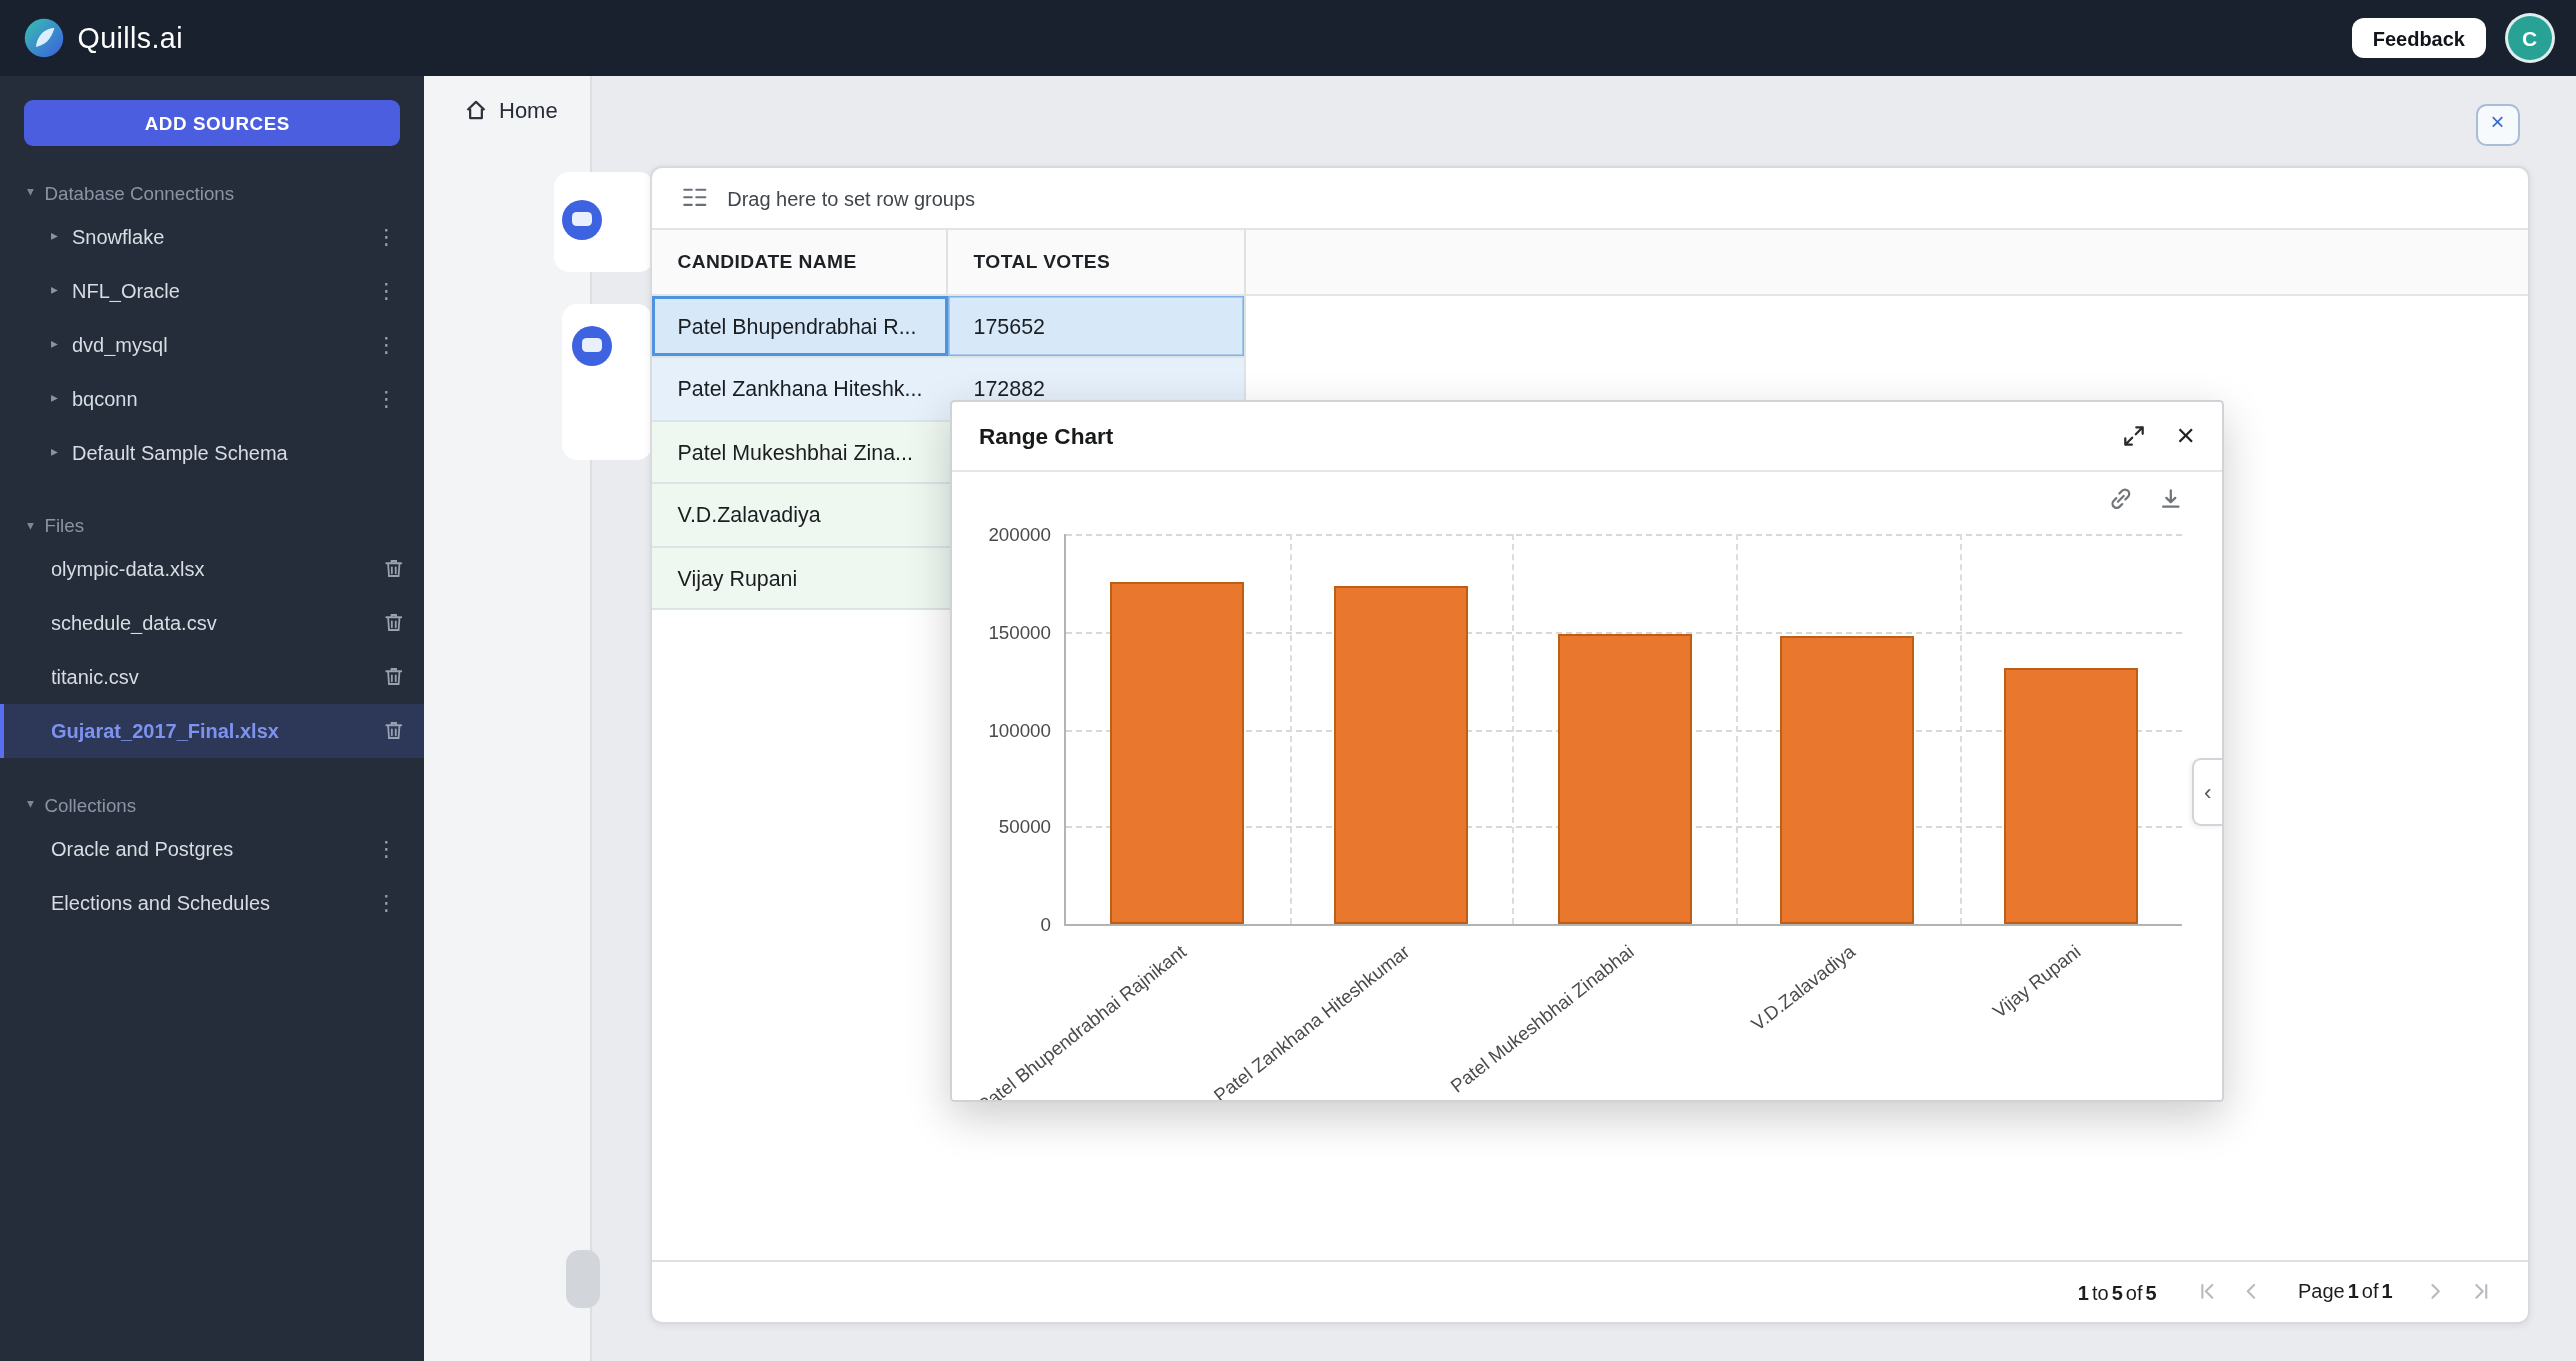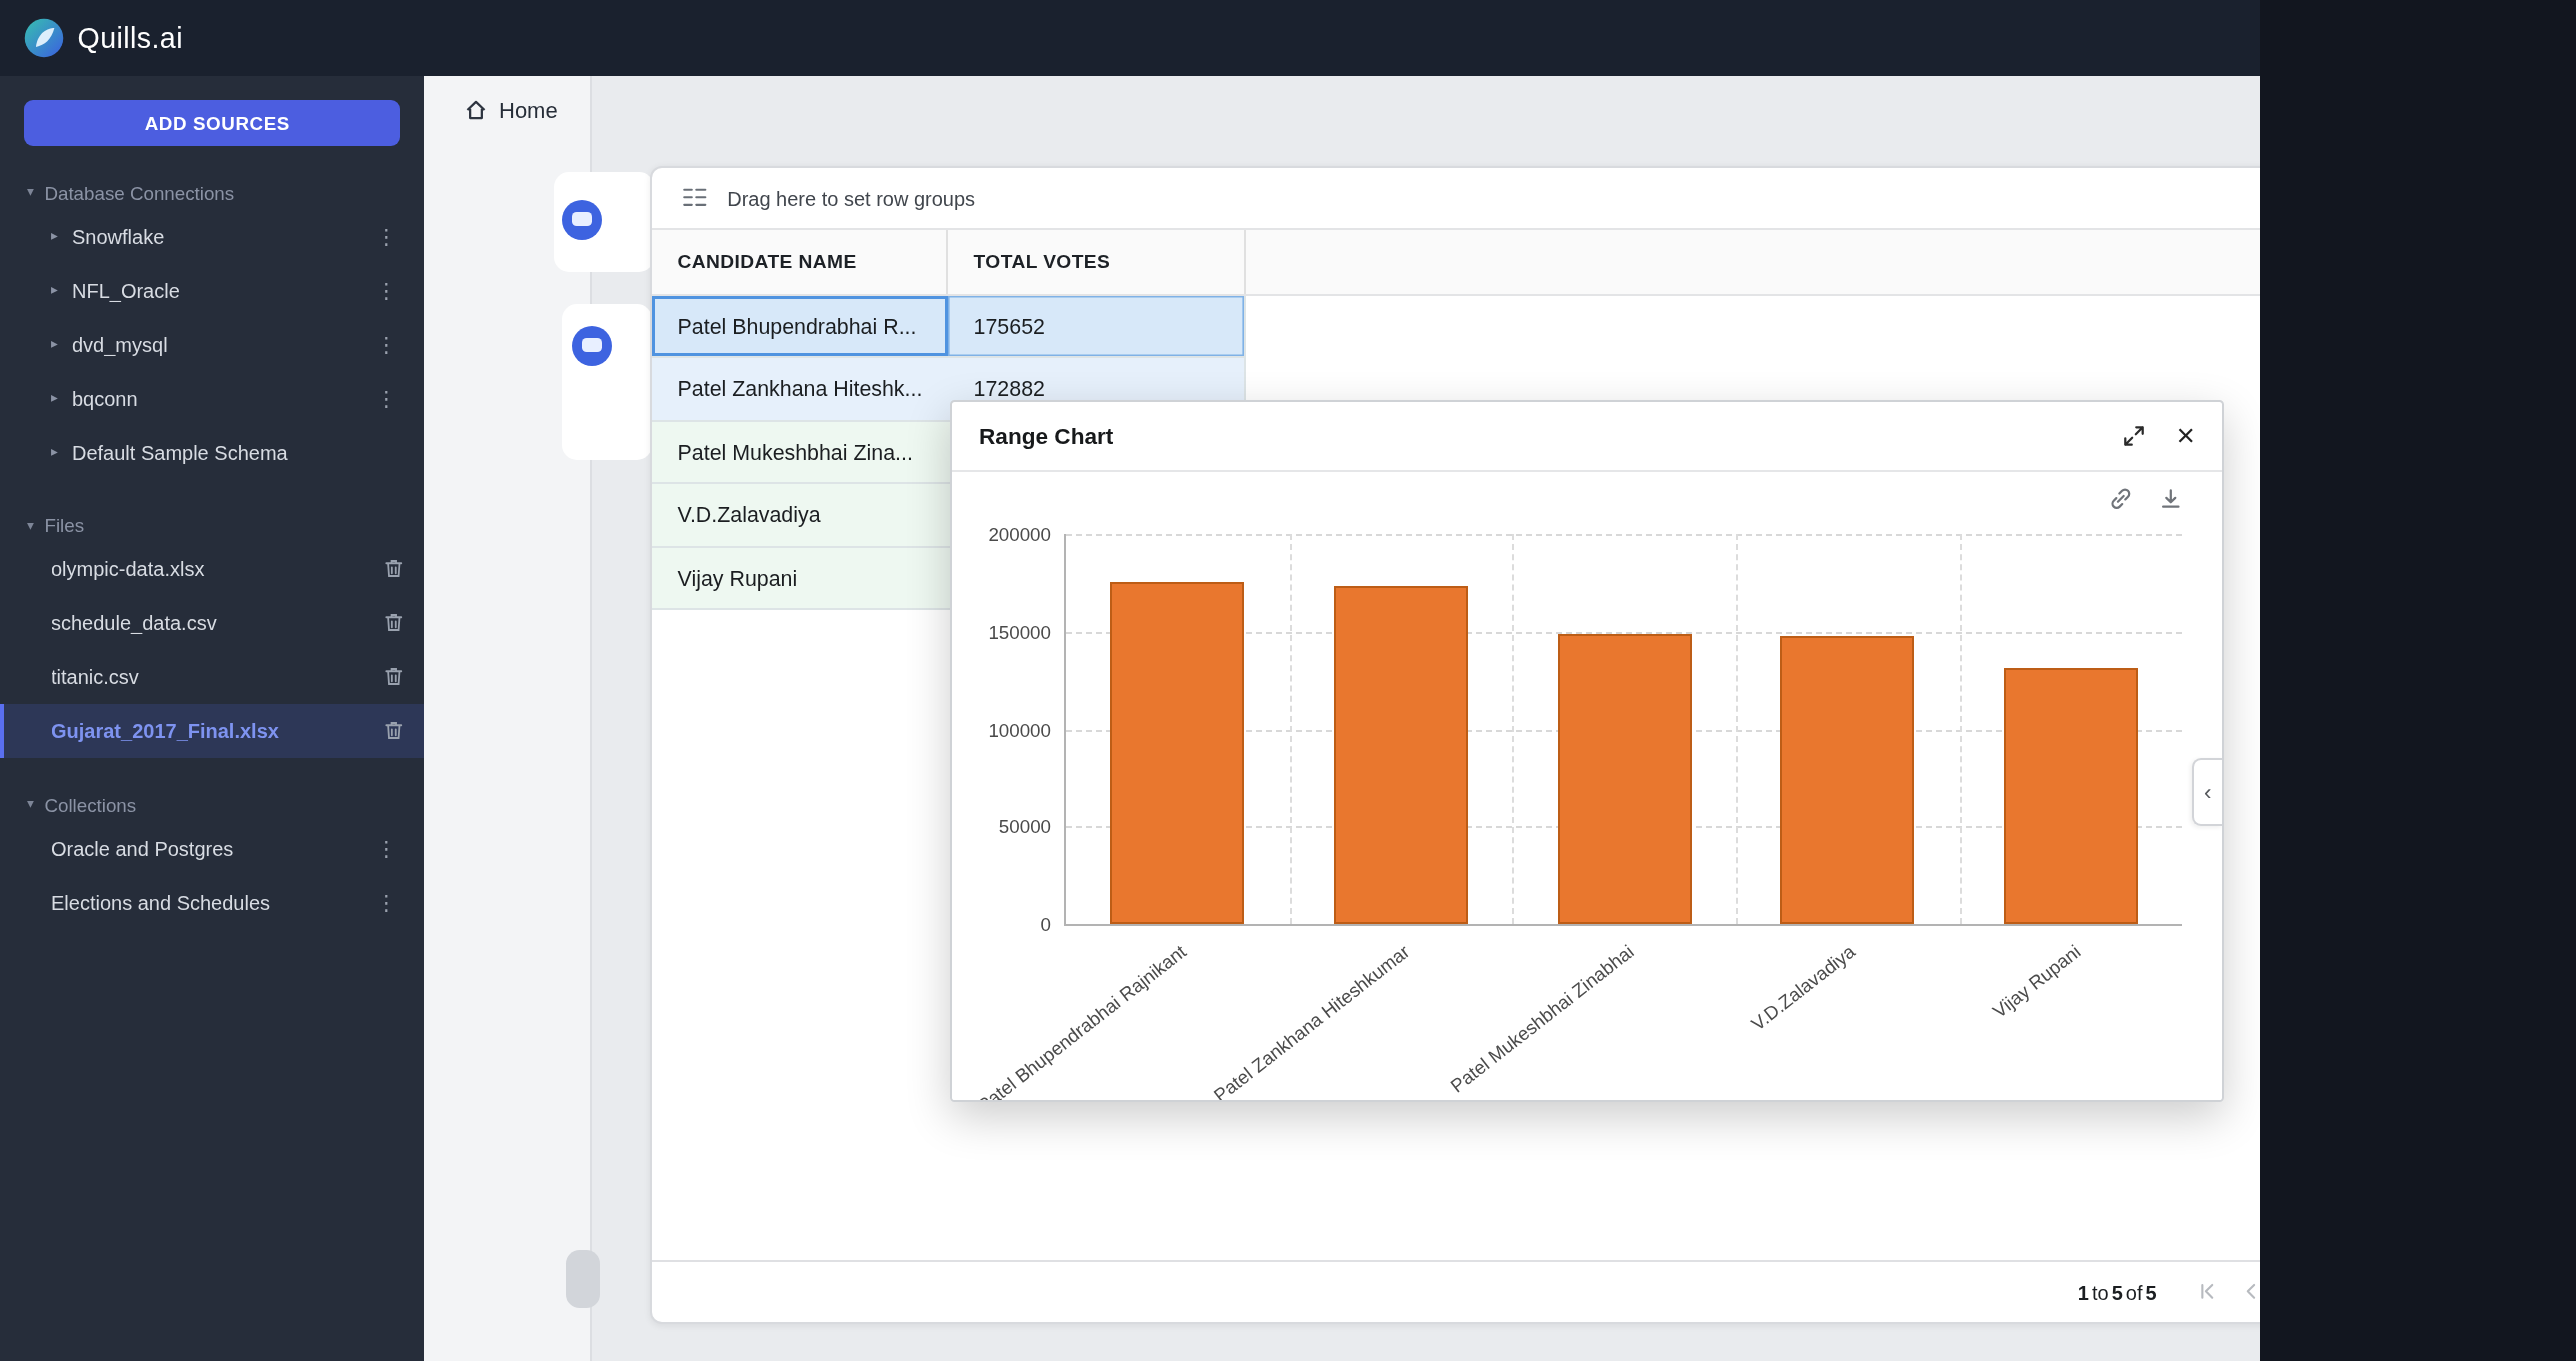--- a/index.html
+++ b/index.html
@@ -1,16 +1,16 @@
 <!DOCTYPE html>
 <html style="font-size:12px"><head>
 <meta charset="utf-8">
 <style>
   html,body{margin:0;padding:0;background:#12161f;}
-  #stage{width:2260px;height:1362px;overflow:hidden;position:relative;}
+  #stage{width:2576px;height:1362px;overflow:hidden;position:relative;}
   #app{width:1288px;height:681px;transform:scale(2);transform-origin:0 0;position:relative;
        font-family:"Liberation Sans","DejaVu Sans",sans-serif;background:#e9ebee;overflow:hidden;
        -webkit-font-smoothing:antialiased;}
   b{font-weight:700;}
 
   
   .topbar{position:absolute;left:0;top:0;right:0;height:38px;background:#1a212e;display:flex;align-items:center;
           padding:0 12px;box-sizing:border-box;z-index:50;}
   .brand{display:flex;align-items:center;gap:6.8px;}
   .brand-name{color:#ffffff;font-size:14.3px;font-weight:500;letter-spacing:0.2px;}

